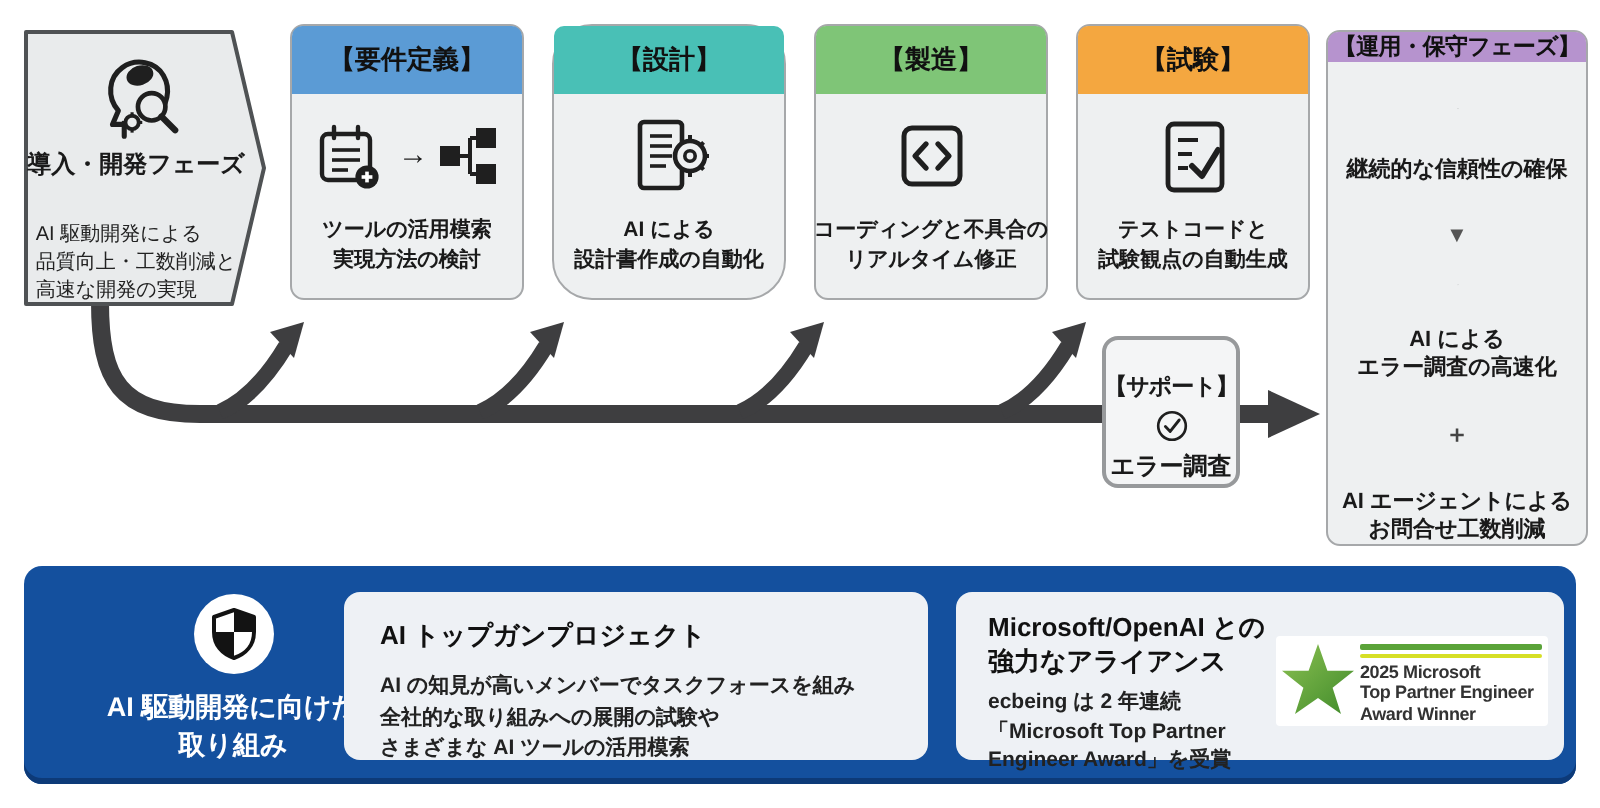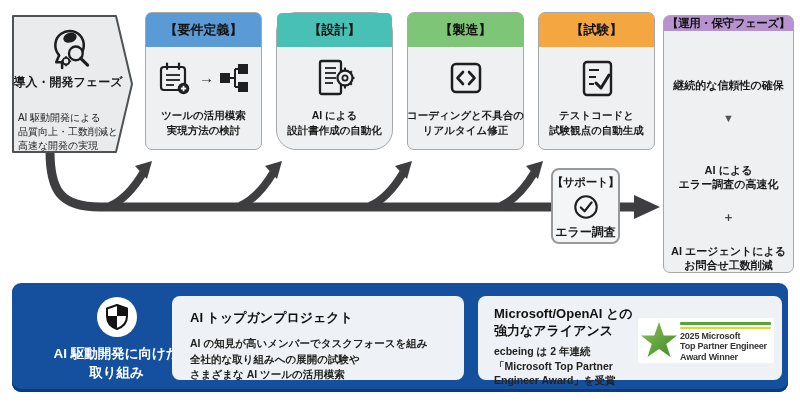--- a/index.html
+++ b/index.html
@@ -30,21 +30,21 @@
   .op-box{position:absolute;left:663px;top:15px;width:131px;height:258px;background:#eef0f1;
     border:1.5px solid #a6a8aa;border-radius:7px;z-index:2;display:flex;flex-direction:column;align-items:center;box-sizing:border-box;gap:17px;}
   .op-header{width:100%;height:33px;border-radius:5px 5px 0 0;display:flex;align-items:center;justify-content:center;
     font-size:11.5px;letter-spacing:-0.4px;font-weight:bold;color:#111;background:#b693ce;white-space:nowrap;}
   .op-text{font-size:11px;font-weight:bold;text-align:center;line-height:14px;white-space:nowrap;}
   .op-down{color:#555;font-size:11px;margin:3px 0 1px 0;}
   .op-plus{color:#444;font-size:12px;font-weight:bold;margin:1px 0;}
   .mt4{margin-top:4px;} .mt6{margin-top:6px;}
   
   .support-box{position:absolute;left:551px;top:168px;width:69px;height:76px;background:#f4f5f6;
-    border:2px solid #97999b;border-radius:8px;z-index:3;display:flex;flex-direction:column;align-items:center;box-sizing:border-box;padding-top:5px;}
+    border:2px solid #97999b;border-radius:8px;z-index:3;display:flex;flex-direction:column;align-items:center;box-sizing:border-box;padding-top:16px;}
   .support-label{font-size:11.5px;font-weight:bold;white-space:nowrap;letter-spacing:-0.5px;}
   .support-text{font-size:12px;font-weight:bold;margin-top:3px;white-space:nowrap;}
   
   .bottom-panel{position:absolute;left:12px;top:283px;width:776px;height:109px;background:#14509e;border-radius:9px;z-index:2;
     box-shadow:inset 0 -3px 0 #0d3a78;}
   .initiative-zone{position:absolute;left:22px;top:14px;width:165px;text-align:center;color:#fff;}
   .shield-circle{width:40px;height:40px;border-radius:50%;background:#fff;margin:0 auto;display:flex;align-items:center;justify-content:center;}
   .initiative-lines{margin-top:7px;font-size:13.5px;font-weight:bold;line-height:19px;white-space:nowrap;}
   .panel-card{position:absolute;top:13px;height:84px;background:#eef1f5;border-radius:8px;box-sizing:border-box;}
   .card-topgun{left:160px;width:292px;padding:13px 18px 0 18px;}

